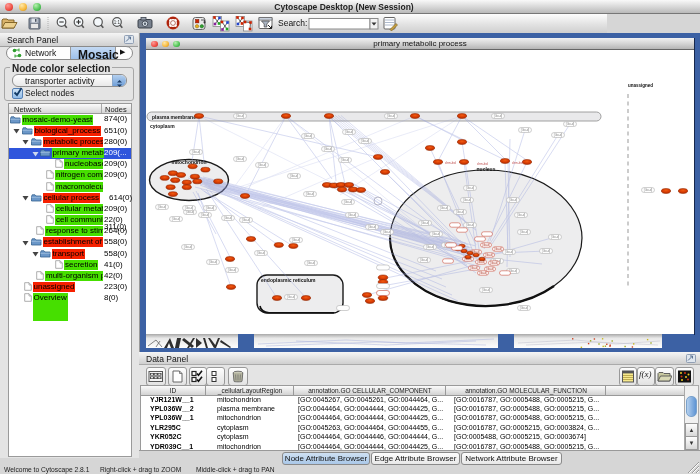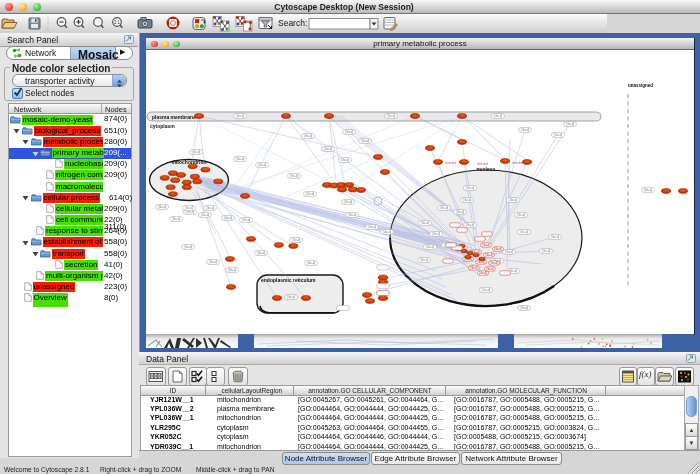--- a/index.html
+++ b/index.html
@@ -711,21 +711,21 @@
             <path d="M5 0.7 L5 3 L7.3 3" fill="none" stroke="#999" stroke-width="0.7"></path>
           </svg>
           <span class="abs" style="left:23.5px;top:0.5px;max-width:68px;overflow:hidden;white-space:nowrap;display:inline-block;background:#f62000;padding:0 1px;height:10px;">unassigned</span>
           <span class="abs" style="left:95px;top:0.5px;color:#000;">223(0)</span>
         </div>
 <div class="abs" style="left:0;top:178.7px;width:122px;height:11px;">
           <svg class="abs" style="left:14.5px;top:0.5px;" width="8" height="9">
             <path d="M0.7 0.7 L5 0.7 L7.3 3 L7.3 8.3 L0.7 8.3 Z" fill="#fff" stroke="#999" stroke-width="0.8"></path>
             <path d="M5 0.7 L5 3 L7.3 3" fill="none" stroke="#999" stroke-width="0.7"></path>
           </svg>
-          <span class="abs" style="left:23.5px;top:0.5px;max-width:68px;overflow:hidden;white-space:nowrap;display:inline-block;background:#46df00;padding:0 1px;height:14px;">Overview</span>
+          <span class="abs" style="left:23.5px;top:0.5px;max-width:68px;overflow:hidden;white-space:nowrap;display:inline-block;background:#46df00;padding:0 1px;height:28px;">Overview</span>
           <span class="abs" style="left:95px;top:0.5px;color:#000;">8(0)</span>
         </div>
 </div>
   </div>
 </div>
 
 <div class="abs" id="dpanel"></div>
 <div class="abs" id="dphead">
     <span>Data Panel</span>
 <svg style="position:absolute;right:4px;top:1.5px;" width="10" height="9">

